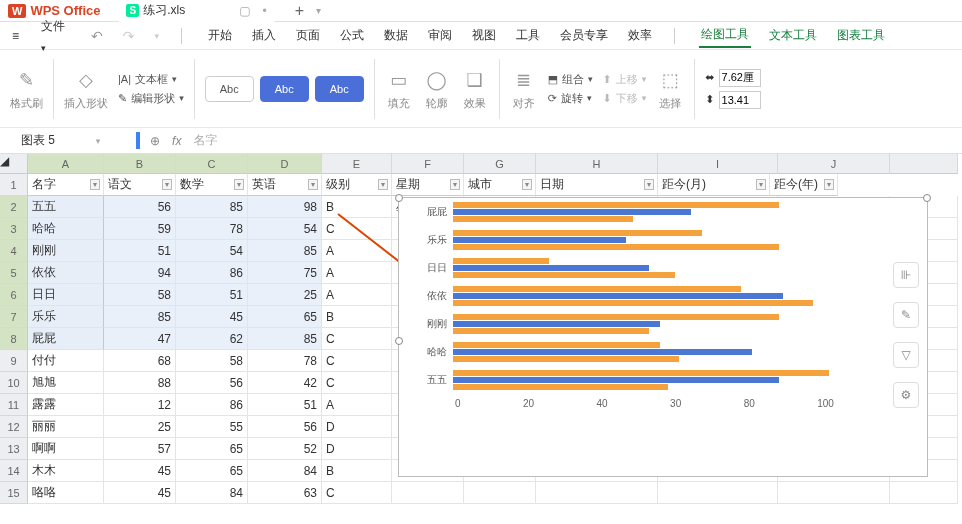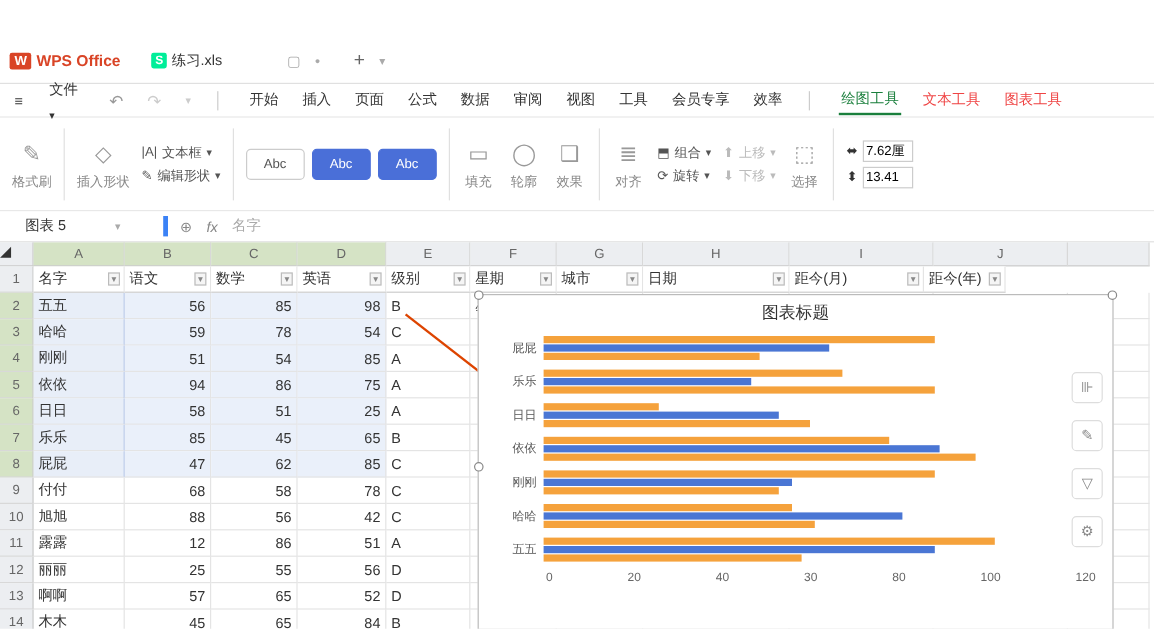--- a/index.html
+++ b/index.html
@@ -1,32 +1,32 @@
 <!DOCTYPE html>
 <html><head>
 <meta charset="utf-8">
 <style>
 * { margin: 0; padding: 0; box-sizing: border-box; font-family: "Microsoft YaHei", sans-serif; }
 body { background: #fff; width: 962px; height: 524px; overflow: hidden; font-size: 12px; color: #333; }
 
 
-.titlebar { display: flex; align-items: center; height: 38px; background: #fff; border-bottom: 1px solid #e0e0e0; padding: 0 8px; gap: 8px; margin-top: 32px; }
+.titlebar { display: flex; align-items: center; height: 22px; background: #fff; border-bottom: 1px solid #e0e0e0; padding: 0 8px; gap: 8px; }
 .wps-logo { color: #d94426; font-weight: bold; font-size: 13px; display: flex; align-items: center; gap: 4px; }
 .wps-logo::before { content: "W"; background: #d94426; color: #fff; padding: 1px 4px; border-radius: 2px; font-size: 11px; font-weight: bold; }
 .tab-file { display: flex; align-items: center; gap: 4px; padding: 4px 8px; background: #fff; border-radius: 4px; margin-left: 10px; }
 .tab-file .file-icon { background: #0e9; color: #fff; padding: 1px 3px; border-radius: 2px; font-size: 10px; font-weight: bold; }
 .tab-add { font-size: 16px; color: #666; margin-left: 12px; }
 
 
 .menubar { display: flex; align-items: center; height: 28px; padding: 0 10px; gap: 16px; border-bottom: 1px solid #e8e8e8; }
 .menu-file { display: flex; gap: 4px; padding: 2px 6px; flex-direction: column; }
 .menubar span { cursor: pointer; padding: 2px 2px; }
 .menubar .menu-sep { border-left: 1px solid #ccc; height: 16px; margin: 0 4px; }
 .menubar .menu-active { color: #1a7f3c; border-bottom: 2px solid #1a7f3c; padding-bottom: 3px; }
-.menubar .menu-blue { color: #ef4444; }
+.menubar .menu-blue { color: #15803d; }
 .back-btn { color: #999; font-size: 14px; margin-left: 4px; }
 .fwd-btn { color: #ccc; font-size: 14px; }
 
 
 .ribbon { display: flex; align-items: center; height: 78px; padding: 0 10px; gap: 10px; border-bottom: 1px solid #e8e8e8; }
 .ribbon-group { display: flex; flex-direction: column; align-items: center; gap: 2px; color: #666; }
 .ribbon-group .icon-ph { width: 28px; height: 28px; display: flex; align-items: center; justify-content: center; font-size: 18px; color: #999; }
 .ribbon-group .lbl { font-size: 11px; color: #888; }
 .ribbon-sep { border-left: 1px solid #e0e0e0; height: 60px; }
 .ribbon-col { display: flex; flex-direction: column; gap: 4px; }
@@ -463,21 +463,20 @@
             <path d="M0,0 L6,3 L0,6 Z" fill="#d40"></path>
           </marker>
         </defs>
       <line x1="10" y1="10" x2="100" y2="80" stroke="#d40" stroke-width="2" marker-end="url(#ah)"></line>
     </svg>
 
     <div class="chart-box">
       <div class="chart-handle" style="left:-4px;top:-4px"></div>
       <div class="chart-handle" style="right:-4px;top:-4px"></div>
       <div class="chart-handle" style="left:-4px;top:50%"></div>
-      <div class="chart-title">图表标题</div>
       <div class="chart-body" id="chartbody">
           <div class="bar-row">
             <div class="bar-label">屁屁</div>
             <div class="bar-set">
               <div class="bar" style="background: rgb(245, 162, 60); width: 70.8333%;"></div>
               <div class="bar" style="background: rgb(74, 118, 212); width: 51.6667%;"></div>
               <div class="bar" style="background: rgb(245, 162, 60); width: 39.1667%;"></div>
             </div>
           </div>
           <div class="bar-row">

